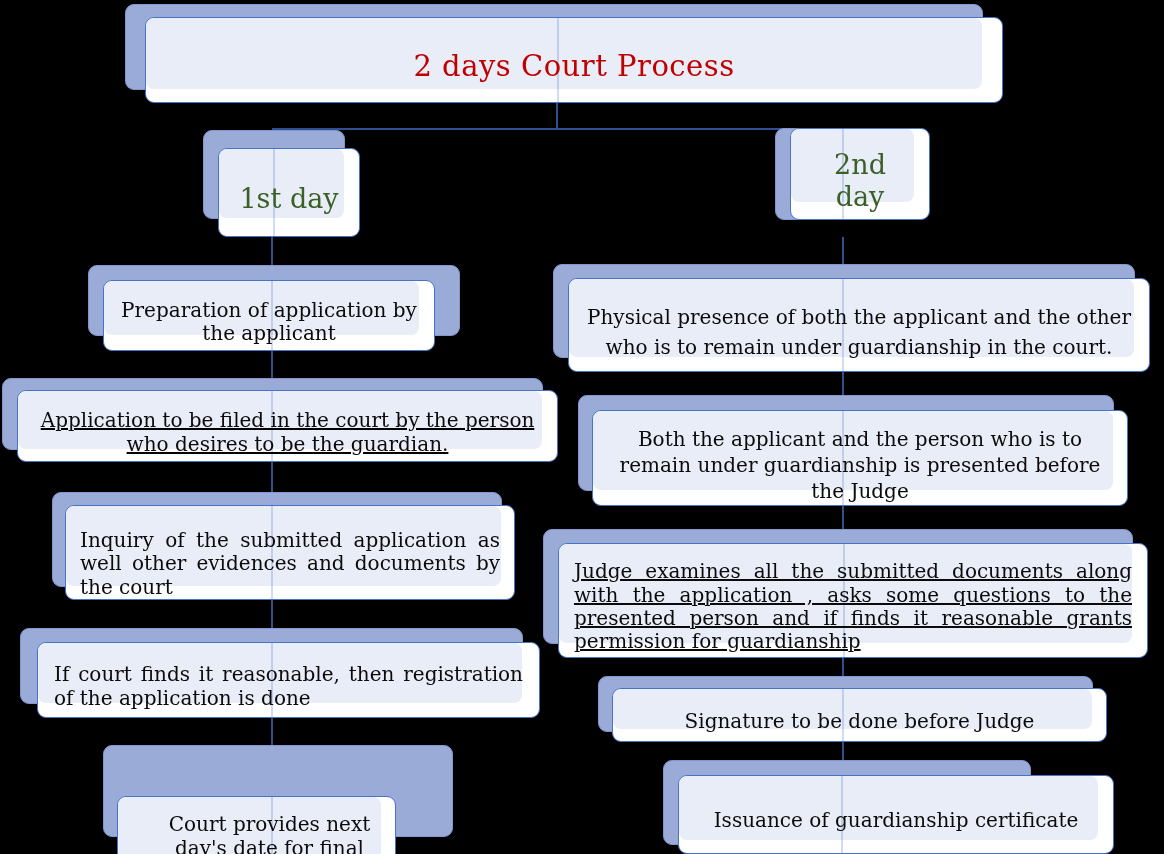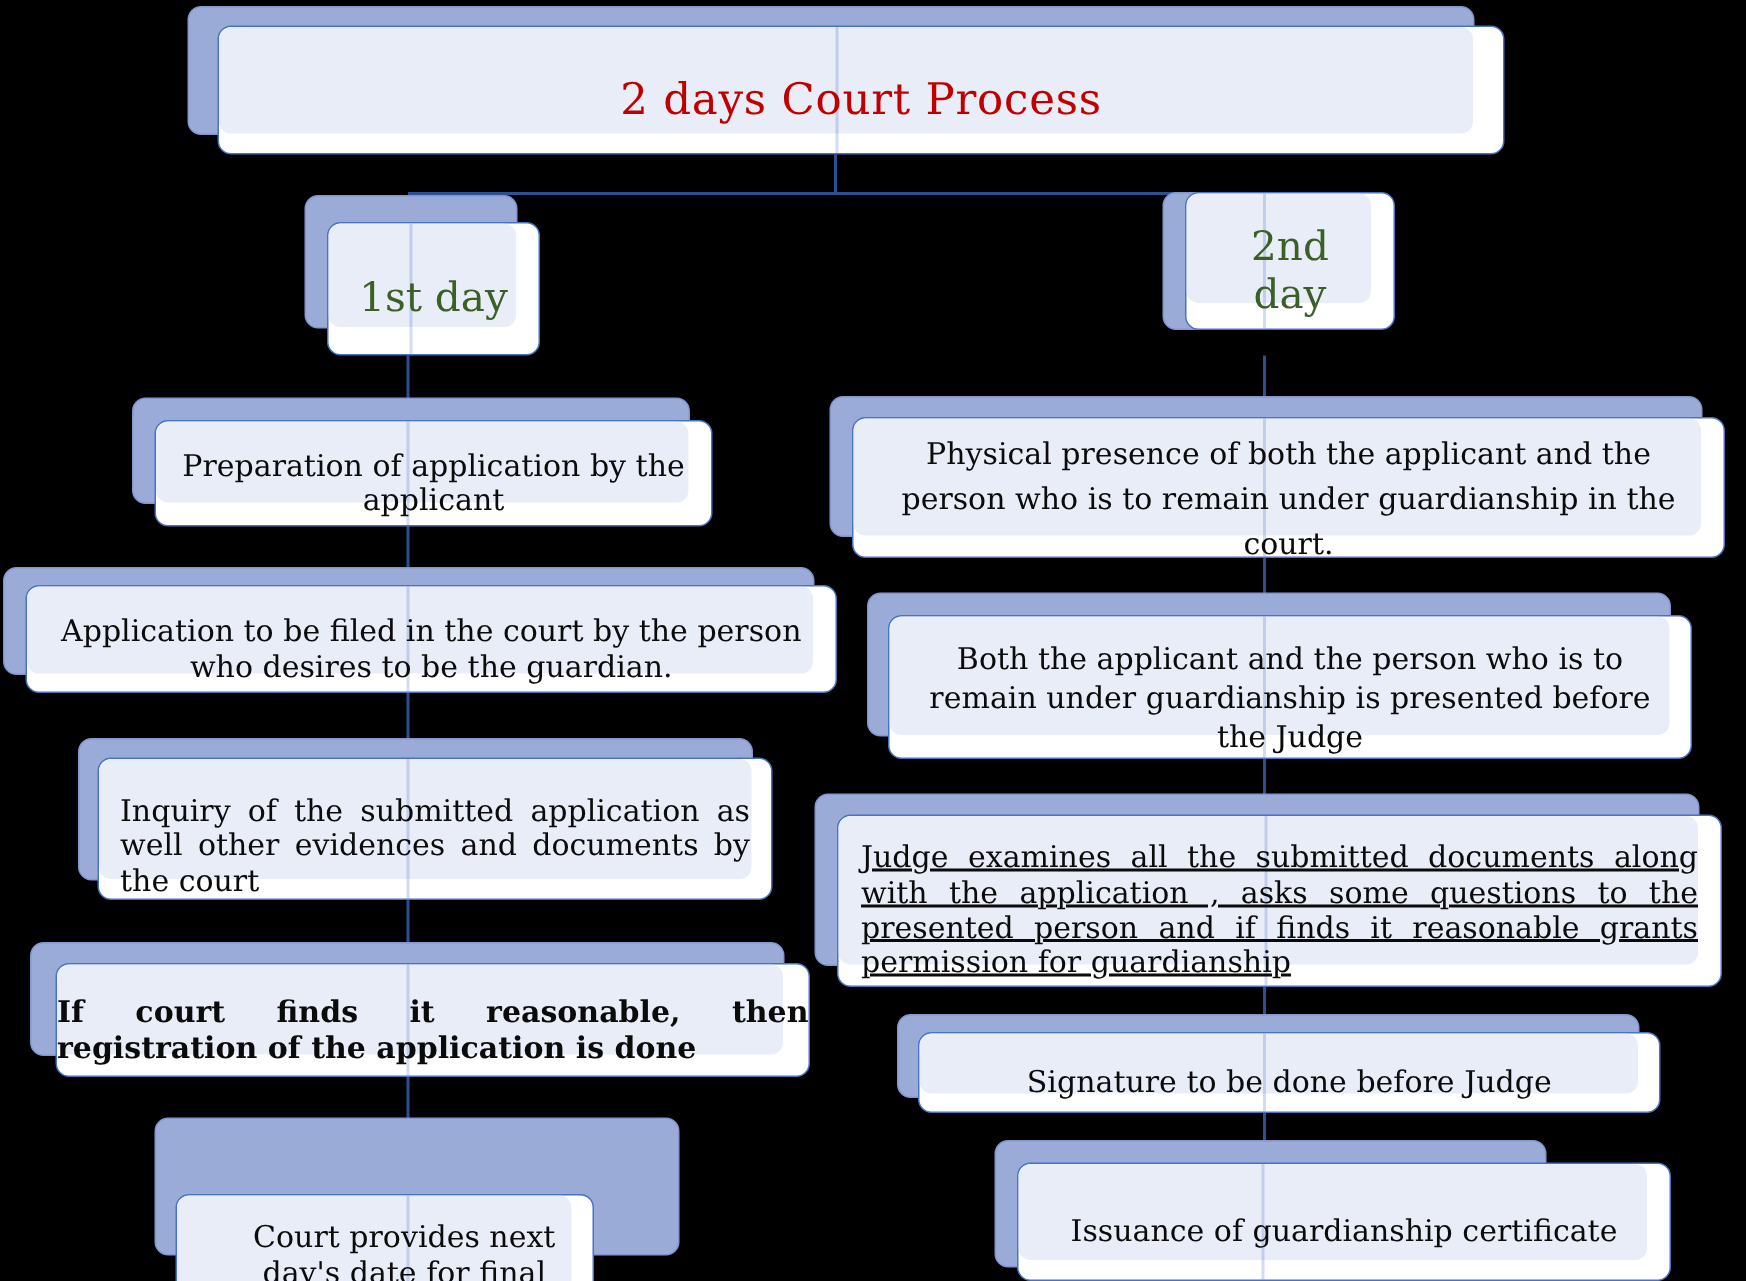--- a/index.html
+++ b/index.html
@@ -112,59 +112,59 @@
 
   <div class="shadow" style="left:775px; top:128px; width:140px; height:92px;"></div>
   <div class="box" style="left:790px; top:128px; width:140px; height:92px;">
     <div class="tint" style="right:15px; bottom:17px;"></div>
     <div class="thru" style="left:51px;"></div>
     <div class="label day-label">2nd
 day</div>
   </div>
 
   <div class="shadow" style="left:88px; top:265px; width:372px; height:71px;"></div>
-  <div class="box" style="left:103px; top:280px; width:372px; height:71px;">
+  <div class="box" style="left:103px; top:280px; width:332px; height:71px;">
     <div class="tint" style="right:15px; bottom:15px;"></div>
     <div class="thru" style="left:167px;"></div>
     <div class="label center">Preparation of application by the applicant</div>
   </div>
 
   <div class="shadow" style="left:2px; top:378px; width:541px; height:72px;"></div>
-  <div class="box" style="left:17px; top:390px; width:541px; height:72px;">
+  <div class="box" style="left:17px; top:390px; width:541px; height:72px;text-decoration:underline;">
     <div class="tint" style="right:15px; bottom:12px;"></div>
     <div class="thru" style="left:253px;"></div>
     <div class="label center">Application to be filed in the court by the person who desires to be the guardian.</div>
   </div>
 
   <div class="shadow" style="left:52px; top:492px; width:450px; height:95px;"></div>
   <div class="box" style="left:65px; top:505px; width:450px; height:95px;align-items:flex-end;">
     <div class="tint" style="right:13px; bottom:13px;"></div>
     <div class="thru" style="left:205px;"></div>
     <div class="label justify" style="padding:0 14px;">Inquiry of the submitted application as well other evidences and documents by the court</div>
   </div>
 
   <div class="shadow" style="left:20px; top:628px; width:503px; height:76px;"></div>
   <div class="box" style="left:37px; top:642px; width:503px; height:76px;">
     <div class="tint" style="right:17px; bottom:14px;"></div>
     <div class="thru" style="left:233px;"></div>
-    <div class="label justify" style="padding:0 0;font-weight:bold;">If court finds it reasonable, then registration of the application is done</div>
+    <div class="label justify" style="padding:0 16px;">If court finds it reasonable, then registration of the application is done</div>
   </div>
 
   <div class="shadow" style="left:103px; top:745px; width:350px; height:92px;"></div>
   <div class="box" style="left:117px; top:796px; width:279px; height:92px;padding-left:26px;">
     <div class="tint" style="right:14px; bottom:17px;"></div>
     <div class="thru" style="left:153px;"></div>
     <div class="label center">Court provides next day's date for final process.</div>
   </div>
 
   <div class="shadow" style="left:553px; top:264px; width:582px; height:94px;"></div>
   <div class="box" style="left:568px; top:278px; width:582px; height:94px;">
     <div class="tint" style="right:15px; bottom:14px;"></div>
     <div class="thru" style="left:273px;"></div>
-    <div class="label center lh-tall">Physical presence of both the applicant and the person  who is to remain under guardianship in the court.</div>
+    <div class="label center lh-tall">Physical presence of both the applicant and the other  who is to remain under guardianship in the court.</div>
   </div>
 
   <div class="shadow" style="left:578px; top:395px; width:536px; height:96px;"></div>
   <div class="box" style="left:592px; top:410px; width:536px; height:96px;">
     <div class="tint" style="right:14px; bottom:15px;"></div>
     <div class="thru" style="left:249px;"></div>
     <div class="label center lh-mid">Both the applicant and the person who is to remain under guardianship is presented before the Judge</div>
   </div>
 
   <div class="shadow" style="left:543px; top:529px; width:590px; height:115px;"></div>

